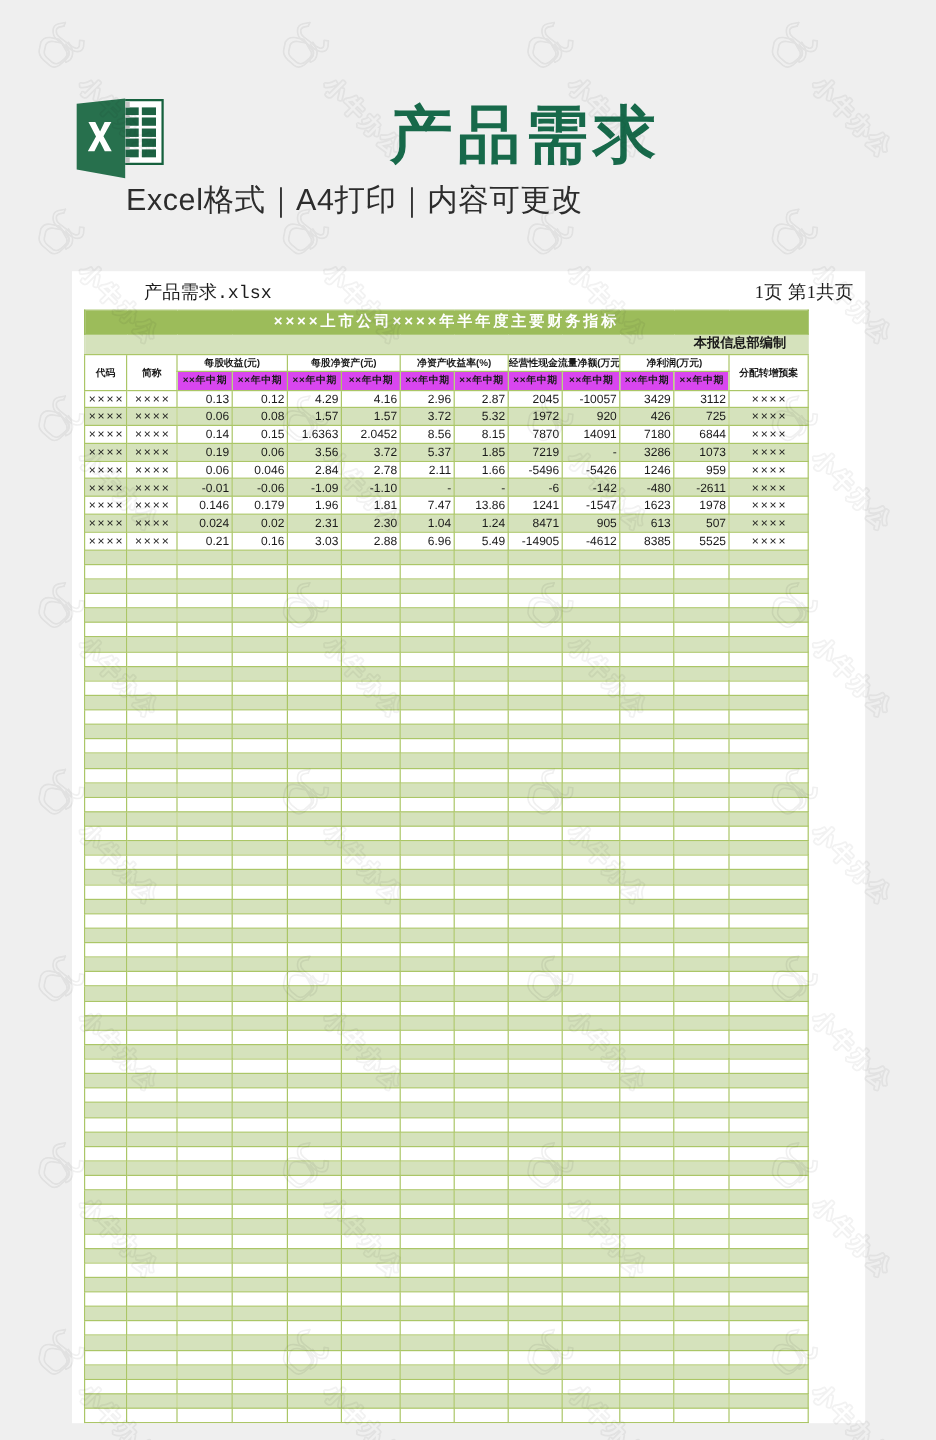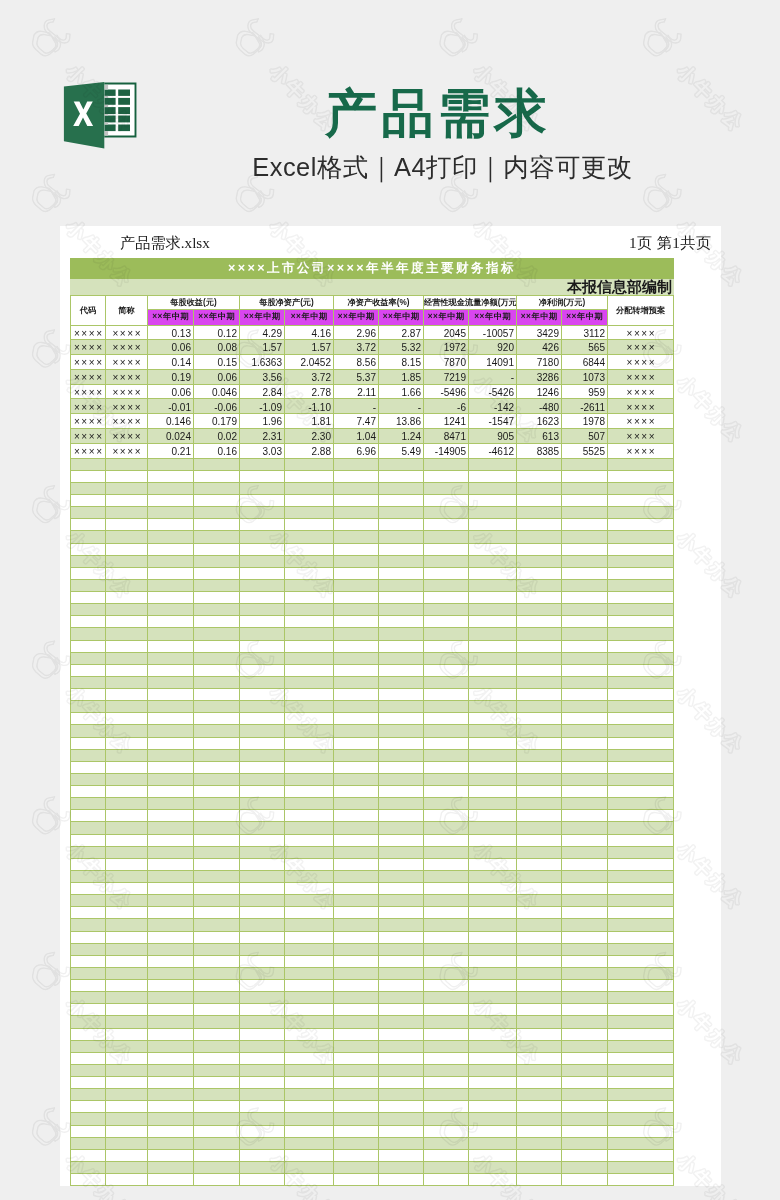--- a/index.html
+++ b/index.html
@@ -5,48 +5,48 @@
   html,body{margin:0;padding:0;}
   body{width:780px;height:1200px;background:#efefef;font-family:"Liberation Sans",sans-serif;overflow:hidden;position:relative;}
 
   
   #wm{position:absolute;left:0;top:0;z-index:8;pointer-events:none;mix-blend-mode:multiply;}
   .banner{position:absolute;left:0;top:0;width:780px;height:226px;z-index:6;}
   .xl-logo{position:absolute;left:56px;top:80px;width:92px;height:78px;}
   .doc-title{position:absolute;left:90px;top:83px;width:690px;text-align:center;
     color:#17694a;font-size:52px;font-weight:700;line-height:60px;letter-spacing:4.5px;
     text-indent:6px;font-family:"Liberation Sans",sans-serif;}
-  .doc-sub{position:absolute;left:105px;top:152px;width:675px;text-align:center;
+  .doc-sub{position:absolute;left:105px;top:152px;width:675px;
     color:#2c2c2c;font-size:25.4px;line-height:30px;letter-spacing:0.5px;}
 
   
   .page{position:absolute;z-index:1;left:60px;top:226px;width:660.5px;height:960.3px;background:#fff;overflow:hidden;}
-  .fname{position:absolute;left:60px;top:7px;font-family:Liberation Serif, serif;font-size:15.2px;color:#1c1c1c;}
+  .fname{position:absolute;left:60px;top:7px;font-family:Liberation Mono, monospace;font-size:15.2px;color:#1c1c1c;}
   .pginfo{position:absolute;right:9px;top:7px;font-family:"Liberation Serif",serif;font-size:15.2px;color:#1c1c1c;letter-spacing:0.4px;}
 
   table.sheet{position:absolute;left:10px;top:32px;border-collapse:collapse;table-layout:fixed;width:603px;}
   table.sheet col.c0{width:35px}  table.sheet col.c1{width:42px}
   table.sheet col.c2{width:46px}  table.sheet col.c3{width:46px}
   table.sheet col.c4{width:45px}  table.sheet col.c5{width:49px}
   table.sheet col.c6{width:45px}  table.sheet col.c7{width:45px}
   table.sheet col.c8{width:45px}  table.sheet col.c9{width:48px}
   table.sheet col.c10{width:45px} table.sheet col.c11{width:46px}
   table.sheet col.c12{width:66px}
   table.sheet td{border:1px solid #abc667;padding:0;font-size:10px;color:#1a1a1a;
     line-height:11.2px;overflow:hidden;white-space:nowrap;box-sizing:border-box;}
   tr.rBanner{height:20px}
   tr.rSub{height:17px}
   tr.rHead{height:14.3px}
   tr.rData{height:14.8px}
   table.sheet tr.rData>td{height:14.8px;}
   tr.blank{height:12.13px}
   table.sheet td.tband{background:#9cbc5a;color:#fff;font-size:12.6px;font-weight:700;text-align:center;letter-spacing:2.4px;
      border:1px solid #9cbc5a !important;}
-  table.sheet td.subband{background:#d5e2bc;text-align:right;font-size:15px;font-weight:700;color:#1a1a1a;
-     padding-right:1px;border-color:#d5e2bc !important;border-bottom-color:#abc667 !important;}
+  table.sheet td.subband{background:#d5e2bc;text-align:right;font-size:11px;font-weight:700;color:#1a1a1a;
+     padding-right:18px;border-color:#d5e2bc !important;border-bottom-color:#abc667 !important;}
   table.sheet td.hcell{background:#fff;text-align:center;font-size:8.2px;font-weight:700;line-height:13px;margin-top:16px;}
   table.sheet td.hcell2{background:#d946ef;text-align:center;font-size:8.2px;font-weight:700;letter-spacing:0.6px;text-indent:0.6px;line-height:14.2px;}
   table.sheet td.num{text-align:right;padding-right:2px;padding-top:1.6px;}
   table.sheet td.ctr{text-align:center;letter-spacing:1.6px;text-indent:1.6px;padding-top:1.6px;}
   table.sheet tr.alt td{background:#d5e2bc;}
 </style>
 </head>
 <body>
 
 <svg id="wm" width="780" height="1200" viewBox="0 0 780 1200" xmlns="http://www.w3.org/2000/svg">
@@ -258,21 +258,21 @@
           <td class="ctr">××××</td>
           <td class="num">0.06</td>
           <td class="num">0.08</td>
           <td class="num">1.57</td>
           <td class="num">1.57</td>
           <td class="num">3.72</td>
           <td class="num">5.32</td>
           <td class="num">1972</td>
           <td class="num">920</td>
           <td class="num">426</td>
-          <td class="num">565</td>
+          <td class="num">725</td>
           <td class="ctr">××××</td>
         </tr>
         <tr class="rData ">
           <td class="ctr">××××</td>
           <td class="ctr">××××</td>
           <td class="num">0.14</td>
           <td class="num">0.15</td>
           <td class="num">1.6363</td>
           <td class="num">2.0452</td>
           <td class="num">8.56</td>

